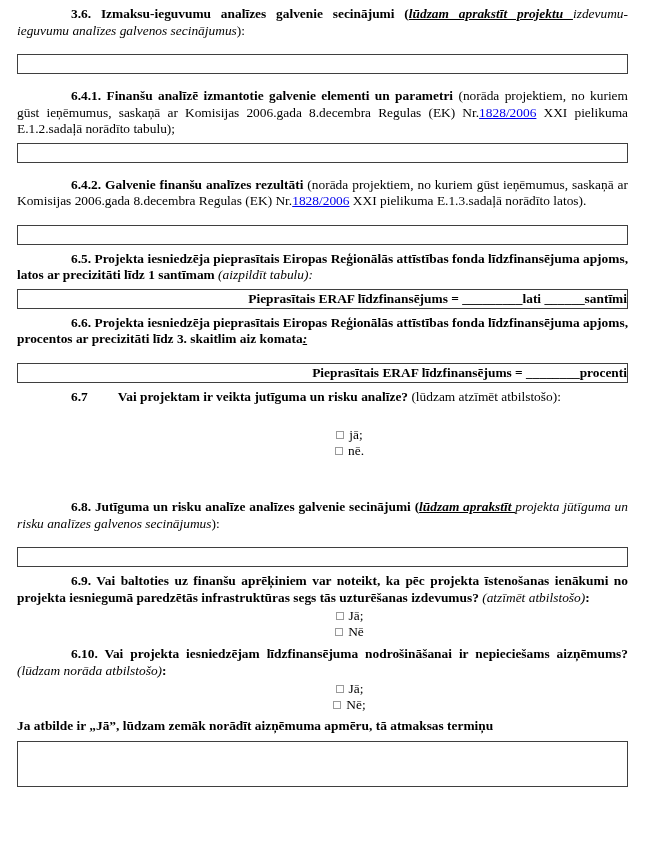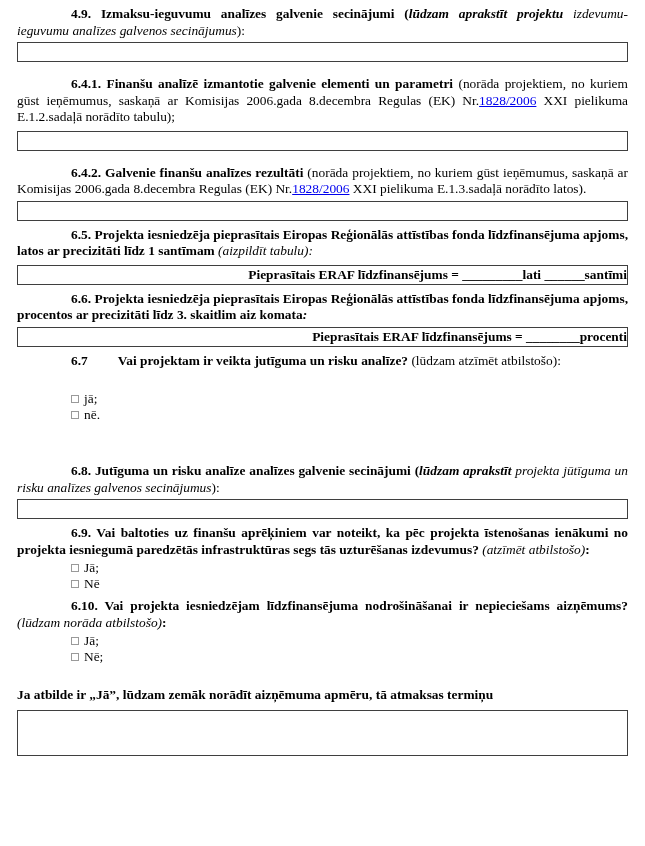--- a/index.html
+++ b/index.html
@@ -17,60 +17,60 @@
   }
   .para {
     margin: 0;
     text-align: justify;
     text-indent: 54px;
     line-height: 16.5px;
   }
   .para.noindent { text-indent: 0; }
   .b  { font-weight: bold; }
   .i  { font-style: italic; }
-  .bi { font-weight: bold; font-style: italic; }
+  .bi { font-weight: bold; font-style: italic; text-decoration: underline; }
   .link { color: var(--link-color, #0000EE); text-decoration: underline; cursor: pointer; }
   .fieldbox {
     border: 1px solid #3f3f3f;
     height: 20px;
-    margin-top: 3px;
+    margin-top: 15px;
     background: #fff;
   }
   .fieldbox.tall { height: 46px; }
   .fieldbox.labeled {
     padding-left: 20px;
     line-height: 18px;
     height: 20px;
     text-align: right;
     font-weight: bold;
   }
-  .opts { padding-left: 54px; }
+  .opts { padding-left: 54px; text-align: center; }
   .opt  { line-height: 16px; }
   .cb {
     display: inline-block;
     width: 8px; height: 8px;
     border: 1px solid #9a9a9a;
     margin-right: 5px;
     background: #fff;
   }
   .tabgap { display: inline-block; width: 30px; }
   .mt2  { margin-top: 2px; }
   .mt5  { margin-top: 5px; }
   .mt10 { margin-top: 14px; }
   .mt16 { margin-top: 6px; }
-  .mt20 { margin-top: 22px; }
+  .mt20 { margin-top: 5px; }
   .mt22 { margin-top: 22px; }
   .mt24 { margin-top: 40px; }
 </style>
 </head>
 <body>
 
 <div class="page">
 
-  <p class="para"><span class="b">4.9.  Izmaksu-ieguvumu analīzes galvenie secinājumi (</span><span class="bi">lūdzam aprakstīt projektu </span><span class="i">izdevumu-ieguvumu analīzes galvenos secinājumus</span><span>):</span></p>
+  <p class="para"><span class="b">3.6.  Izmaksu-ieguvumu analīzes galvenie secinājumi (</span><span class="bi">lūdzam aprakstīt projektu </span><span class="i">izdevumu-ieguvumu analīzes galvenos secinājumus</span><span>):</span></p>
   <div class="fieldbox"></div>
 
   <p class="para mt10"><span class="b">6.4.1.  Finanšu analīzē izmantotie galvenie elementi un parametri </span><span>(norāda projektiem, no kuriem gūst ieņēmumus, saskaņā ar Komisijas 2006.gada 8.decembra Regulas (EK) Nr.</span><span class="link">1828/2006</span><span> XXI pielikuma E.1.2.sadaļā norādīto tabulu);</span></p>
   <div class="fieldbox mt5"></div>
 
   <p class="para mt10"><span class="b">6.4.2. Galvenie finanšu analīzes rezultāti </span><span>(norāda projektiem, no kuriem gūst ieņēmumus, saskaņā ar Komisijas 2006.gada 8.decembra Regulas (EK) Nr.</span><span class="link">1828/2006</span><span> XXI pielikuma E.1.3.sadaļā norādīto latos).</span></p>
   <div class="fieldbox"></div>
 
   <p class="para mt16"><span class="b">6.5. Projekta iesniedzēja pieprasītais Eiropas Reģionālās attīstības fonda līdzfinansējuma apjoms, latos ar precizitāti līdz 1 santīmam </span><span class="i">(aizpildīt tabulu):</span></p>
   <div class="fieldbox labeled mt5"><span>Pieprasītais ERAF līdzfinansējums = _________lati ______santīmi</span></div>

